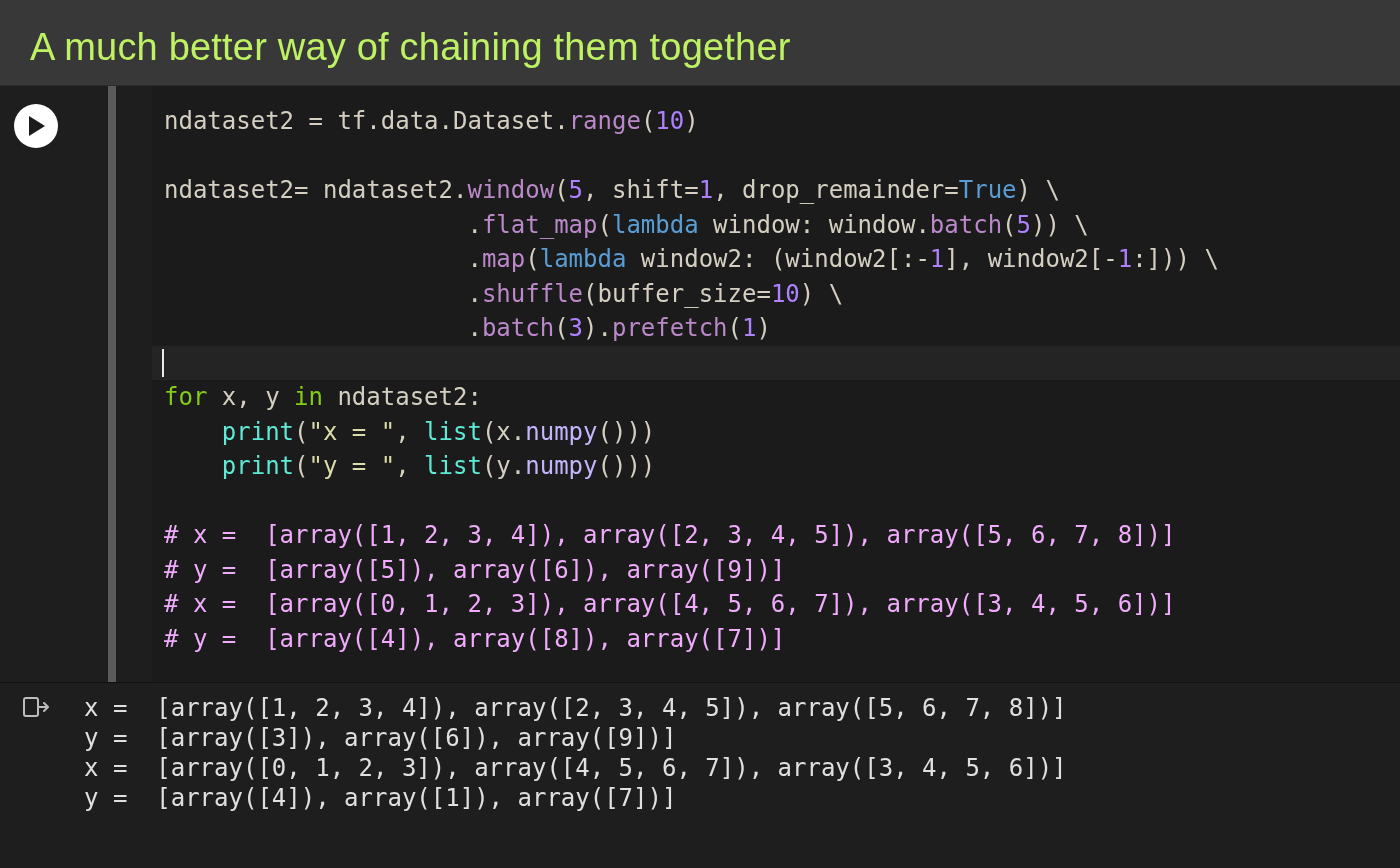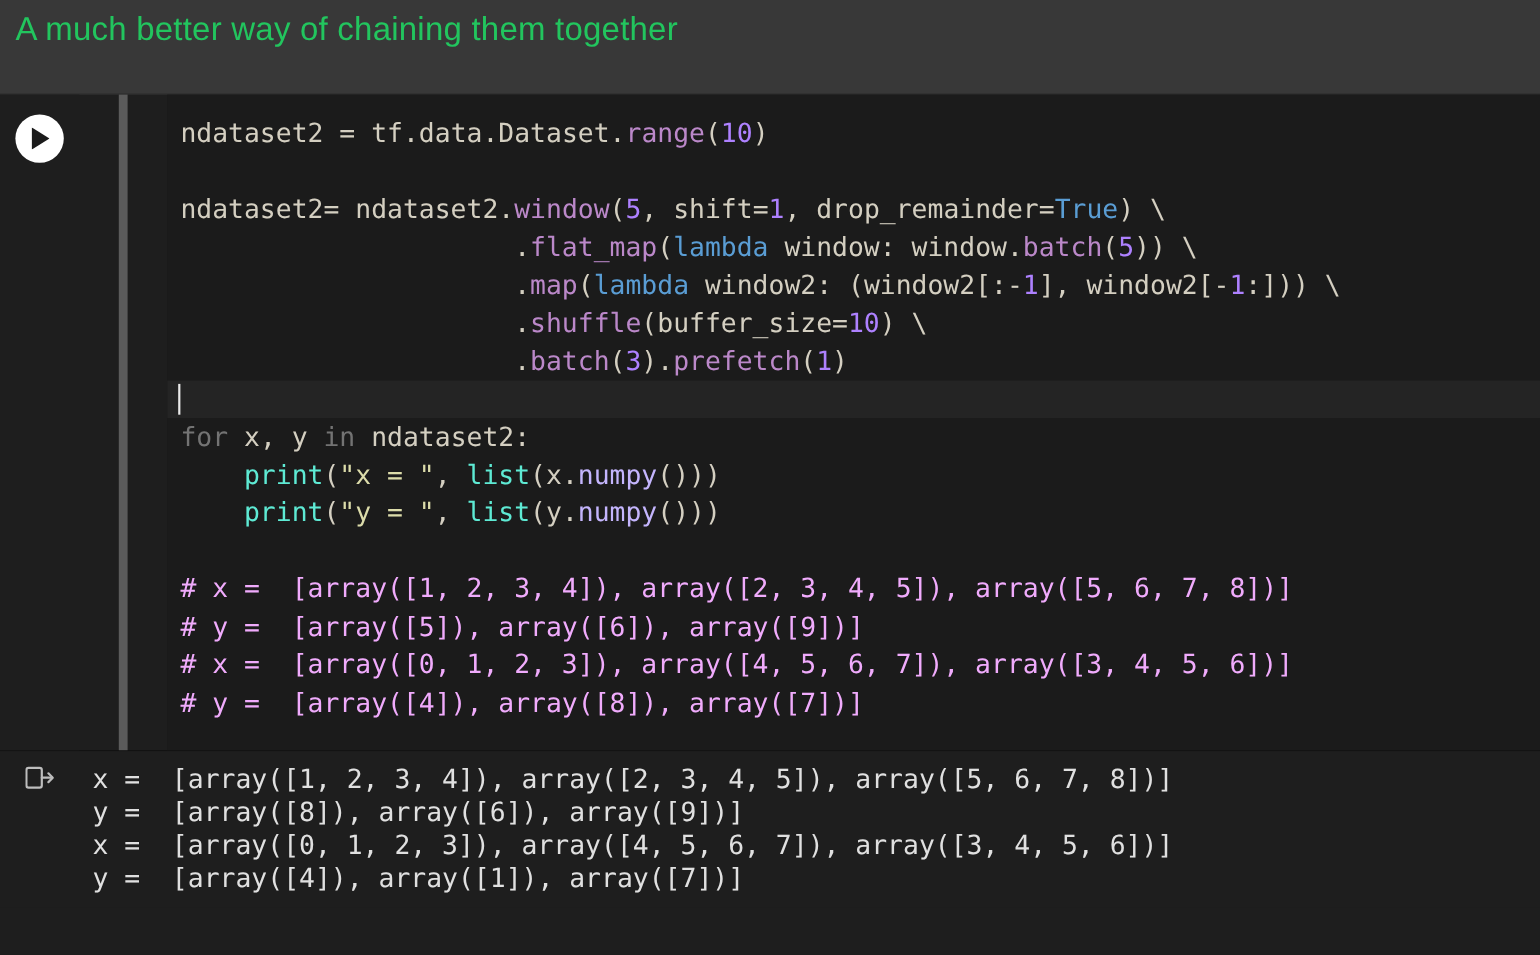--- a/index.html
+++ b/index.html
@@ -14,24 +14,24 @@
 
   
   .header {
     background: #383838;
     padding: 10px 14px 10px 14px;
     height: 86px;
     box-sizing: border-box;
     border-bottom: 1px solid #2a2a2a;
   }
   .header h2 {
-    margin: 0;
+    margin: 16px;
     padding: 0;
-    color: #22c55e;
-    font-size: 30px;
+    color: #bef264;
+    font-size: 38px;
     font-weight: 400;
     letter-spacing: 0.2px;
   }
 
   
   .cell {
     display: flex;
     border-bottom: 1px solid #111;
     gap: 36px;
   }
@@ -88,21 +88,21 @@
     width: 2px;
     height: 28px;
     background: #eaeaea;
     vertical-align: -6px;
     margin-left: -2px;
   }
 
   
   .v  { color: #d4cfc1; } 
   .fn { color: #bb88c9; } 
-  .kw { color: #737373; } 
+  .kw { color: #84cc16; } 
   .kw2{ color: #5a9dd4; margin-top: 14px; } 
   .num{ color: #ae81ff; } 
   .str{ color: #dcdcaa; } 
   .cmt{ color: #f0abfc; } 
   .bi { color: #5eead4; } 
   .call{ color:#c4b5fd;} 
   .op { color: #d4cfc1; }
   .p  { color: #d4cfc1; }
 
   
@@ -150,16 +150,16 @@
   <div class="out-gutter">
     <span>
       <svg width="26" height="24" viewBox="0 0 26 24" fill="none" stroke="#bdbdbd" stroke-width="2" stroke-linecap="round" stroke-linejoin="round">
         <rect x="1" y="3" width="14" height="18" rx="2"></rect>
         <path d="M15 12 H24"></path>
         <path d="M21 8 L25 12 L21 16"></path>
       </svg>
     </span>
   </div>
   <div class="output"><span>x =  [array([1, 2, 3, 4]), array([2, 3, 4, 5]), array([5, 6, 7, 8])]</span>
-<span>y =  [array([8]), array([6]), array([9])]</span>
+<span>y =  [array([3]), array([6]), array([9])]</span>
 <span>x =  [array([0, 1, 2, 3]), array([4, 5, 6, 7]), array([3, 4, 5, 6])]</span>
 <span>y =  [array([4]), array([1]), array([7])]</span></div>
 </div>
 
 </body></html>

